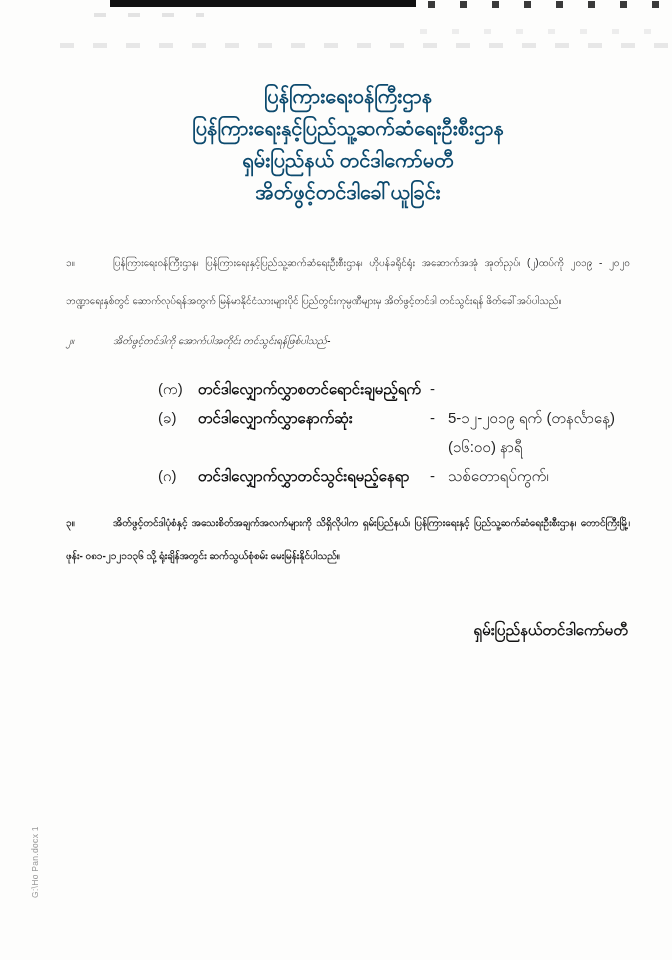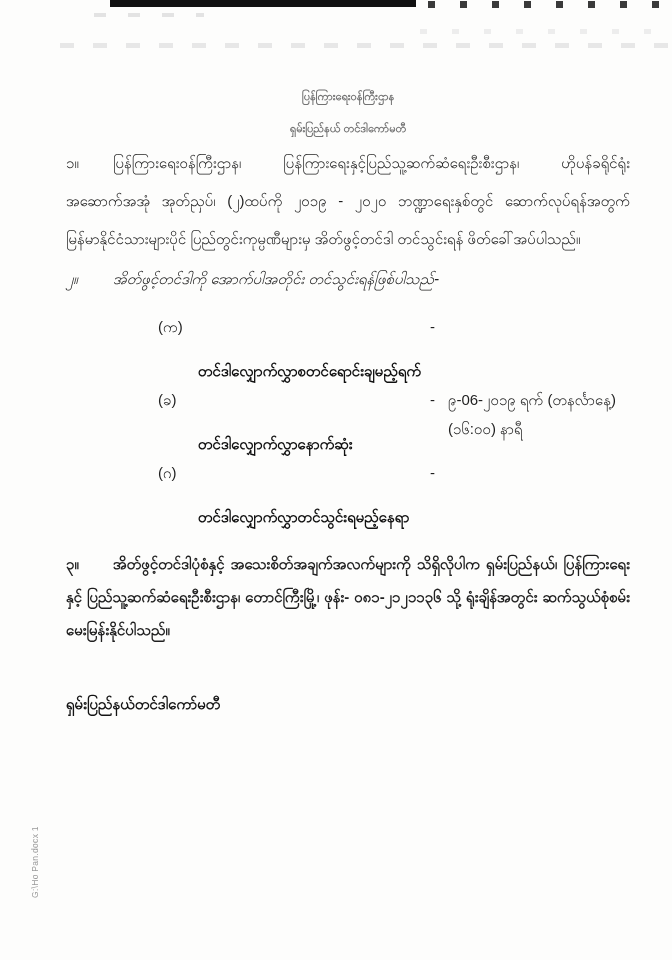--- a/index.html
+++ b/index.html
@@ -32,50 +32,51 @@
     position: absolute; left: 60px; top: 43px; width: 608px; height: 5px;
     background: repeating-linear-gradient(90deg, #e7e7e7 0 14px, transparent 14px 33px);
   }
   
   .content {
     position: absolute; left: 66px; top: 80px; width: 564px;
   }
   .title-block {
     text-align: center;
     font-weight: bold;
-    font-size: 11px;
+    font-size: 20px;
     line-height: 32px;
-    color: #737373;
+    color: #0c4a6e;
+    margin-bottom: 36px;
   }
   .para {
-    font-size: 15px;
+    font-size: 10px;
     line-height: 38px;
     text-align: justify;
   }
   .para .num {
     display: inline-block;
     width: 47px;
   }
   .para.tight { line-height: 33px; font-weight: bold; }
   .p2 { margin-top: 2px; font-style: italic; }
   .schedule { margin-top: 14px; }
   .srow {
     margin-left: 92px;
     display: grid;
     grid-template-columns: 40px 232px 18px auto;
     font-size: 15px;
     line-height: 29px;
   }
   .skey { color: #1f1f1f; }
-  .slabel { font-weight: bold; color: #101010; margin-top: 44px; }
+  .slabel { font-weight: bold; color: #101010; }
   .sdash { text-align: left; }
   .p3 { margin-top: 16px; }
   .signature {
     margin-top: 48px;
-    text-align: left;
+    text-align: right;
     font-weight: bold;
     font-size: 15px;
     color: #141414;
     padding-right: 2px;
   }
   .side-note {
     position: absolute;
     left: 30px; top: 898px;
     transform: rotate(-90deg);
     transform-origin: left top;
@@ -93,21 +94,23 @@
   <div class="bar-black"></div>
   <div class="bar-dashes-dark"></div>
   <div class="bar-dashes-faint1"></div>
   <div class="bar-dashes-faint2"></div>
   <div class="bar-dashes-faint3"></div>
 
   <div class="content">
 
     <div class="title-block">
       <div>ပြန်ကြားရေးဝန်ကြီးဌာန</div>
+      <div>ပြန်ကြားရေးနှင့်ပြည်သူ့ဆက်ဆံရေးဦးစီးဌာန</div>
       <div>ရှမ်းပြည်နယ် တင်ဒါကော်မတီ</div>
+      <div>အိတ်ဖွင့်တင်ဒါခေါ်ယူခြင်း</div>
     </div>
 
     <div class="para p1">
       <span class="num">၁။</span><span>ပြန်ကြားရေးဝန်ကြီးဌာန၊ ပြန်ကြားရေးနှင့်ပြည်သူ့ဆက်ဆံရေးဦးစီးဌာန၊ ဟိုပန်ခရိုင်ရုံး အဆောက်အအုံ အုတ်ညှပ်၊ (၂)ထပ်ကို ၂၀၁၉ - ၂၀၂၀ ဘဏ္ဍာရေးနှစ်တွင် ဆောက်လုပ်ရန်အတွက် မြန်မာနိုင်ငံသားများပိုင် ပြည်တွင်းကုမ္ပဏီများမှ အိတ်ဖွင့်တင်ဒါ တင်သွင်းရန် ဖိတ်ခေါ်အပ်ပါသည်။</span>
     </div>
 
     <div class="para p2">
       <span class="num">၂။</span><span>အိတ်ဖွင့်တင်ဒါကို အောက်ပါအတိုင်း တင်သွင်းရန်ဖြစ်ပါသည်-</span>
     </div>
 
@@ -121,32 +124,33 @@
         <div class="sdash">-</div>
       </div>
 
       <div class="srow">
         <div class="skey">(ခ)</div>
         <div class="slabel">
           <div>တင်ဒါလျှောက်လွှာနောက်ဆုံး</div>
         </div>
         <div class="sdash">-</div>
         <div class="sval">
-          <div>၉-06-၂၀၁၉ ရက် (တနင်္လာနေ့)</div>
+          <div>5-၁၂-၂၀၁၉ ရက် (တနင်္လာနေ့)</div>
           <div>(၁၆:၀၀) နာရီ</div>
         </div>
       </div>
 
       <div class="srow">
         <div class="skey">(ဂ)</div>
         <div class="slabel">
           <div>တင်ဒါလျှောက်လွှာတင်သွင်းရမည့်နေရာ</div>
         </div>
         <div class="sdash">-</div>
         <div class="sval">
+          <div>သစ်တောရပ်ကွက်၊</div>
         </div>
       </div>
 
     </div>
 
     <div class="para tight p3">
       <span class="num">၃။</span><span>အိတ်ဖွင့်တင်ဒါပုံစံနှင့် အသေးစိတ်အချက်အလက်များကို သိရှိလိုပါက ရှမ်းပြည်နယ်၊ ပြန်ကြားရေးနှင့် ပြည်သူ့ဆက်ဆံရေးဦးစီးဌာန၊ တောင်ကြီးမြို့၊ ဖုန်း- ၀၈၁-၂၁၂၁၁၃၆ သို့ ရုံးချိန်အတွင်း ဆက်သွယ်စုံစမ်း မေးမြန်းနိုင်ပါသည်။</span>
     </div>
 
     <div class="signature">ရှမ်းပြည်နယ်တင်ဒါကော်မတီ</div>

